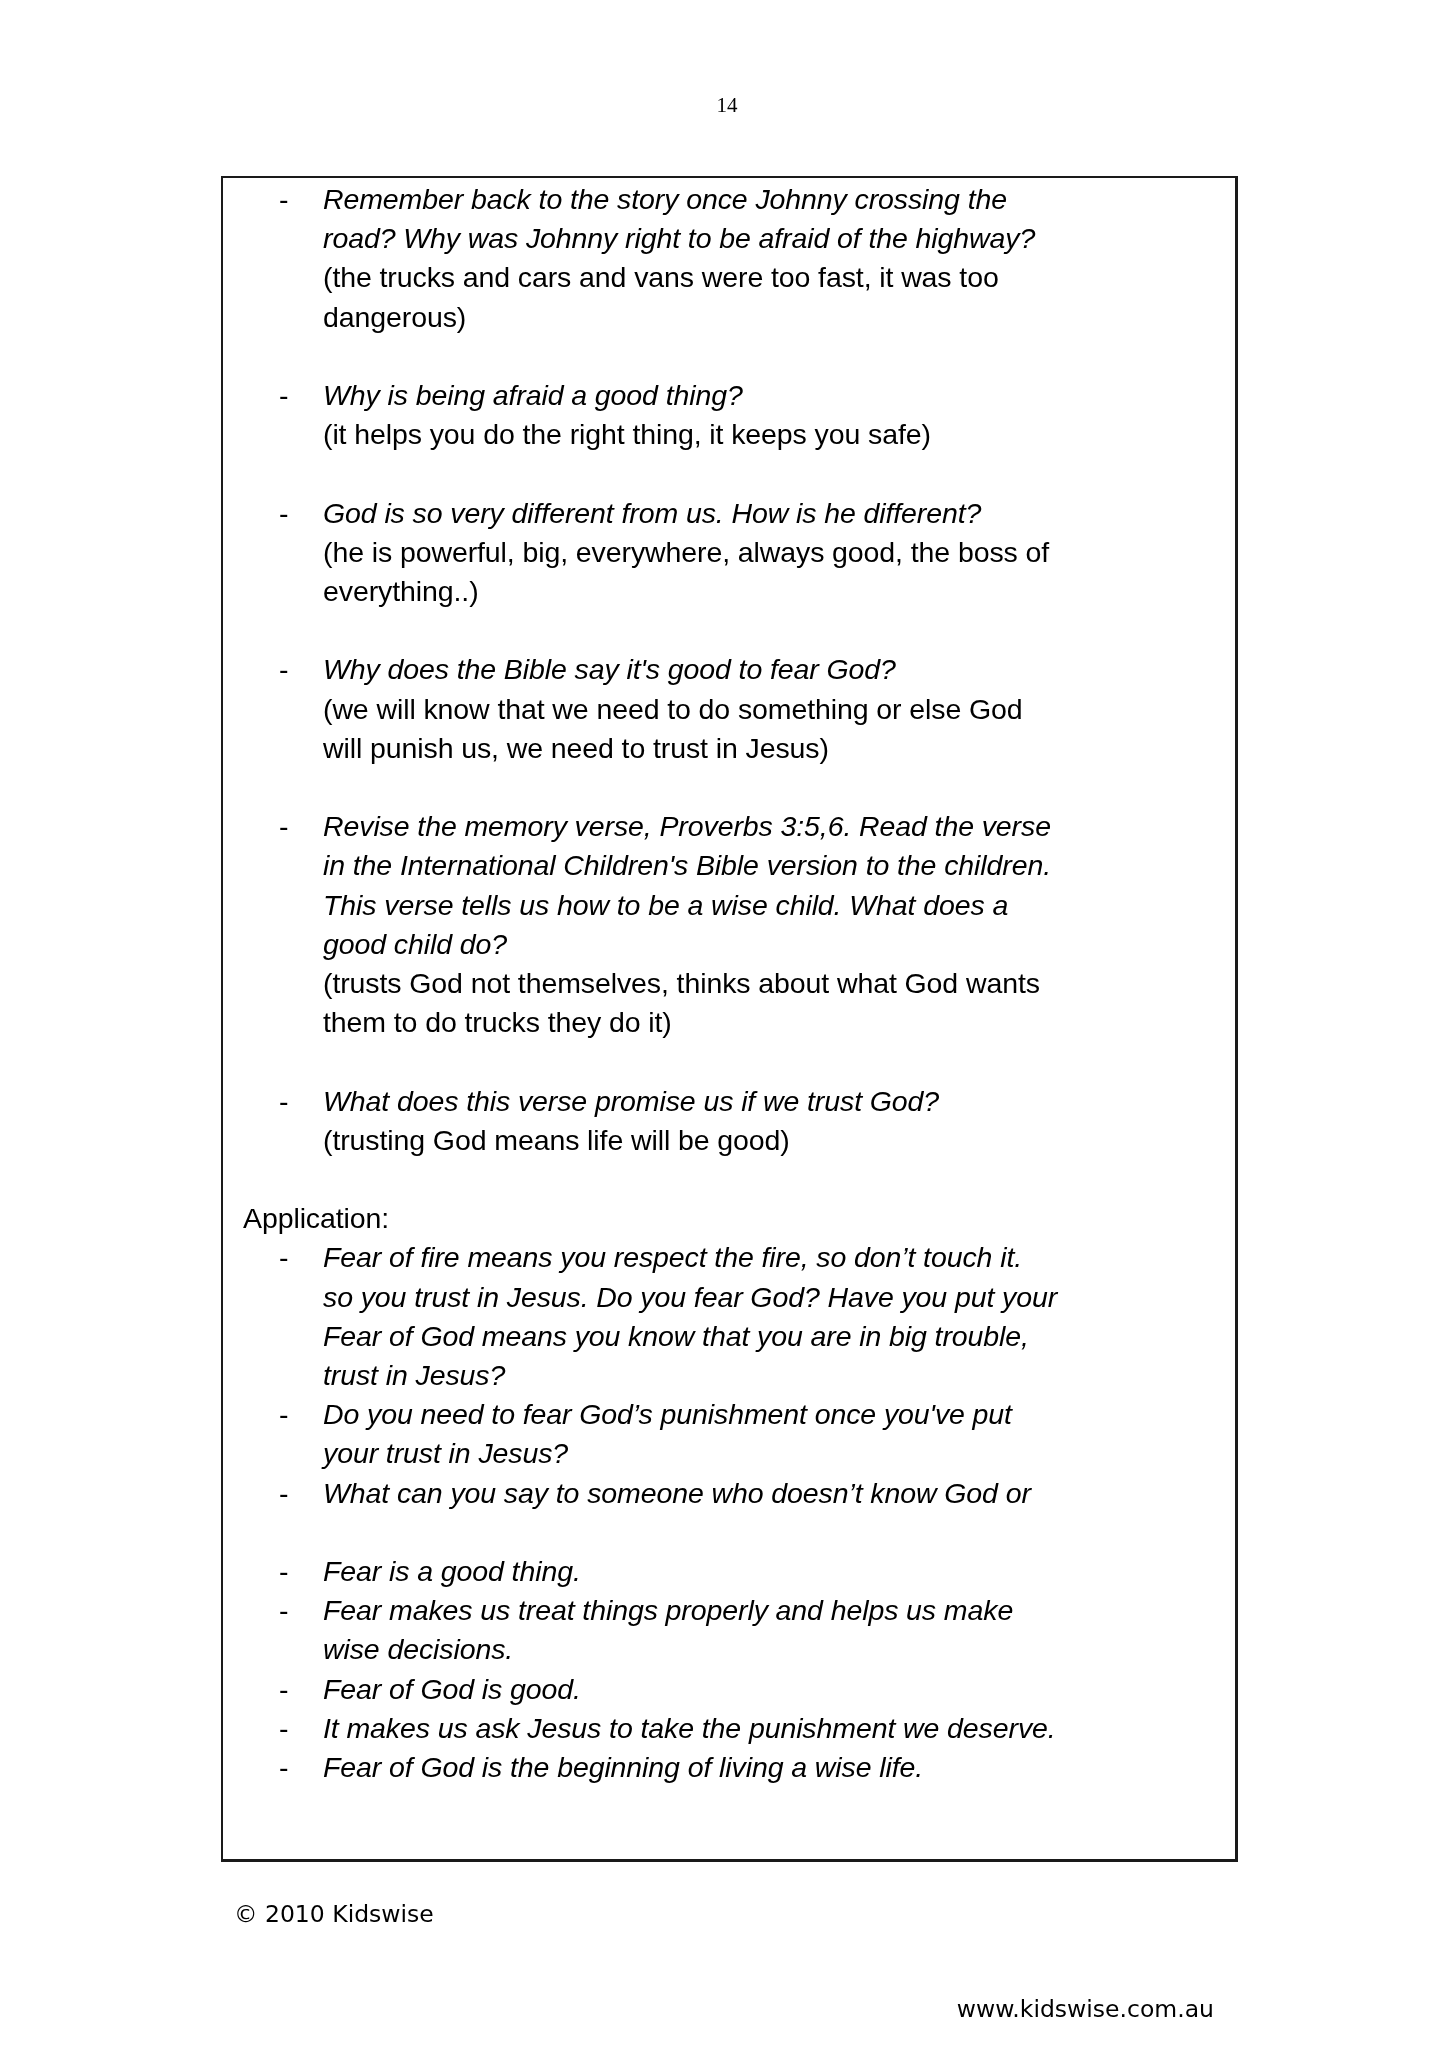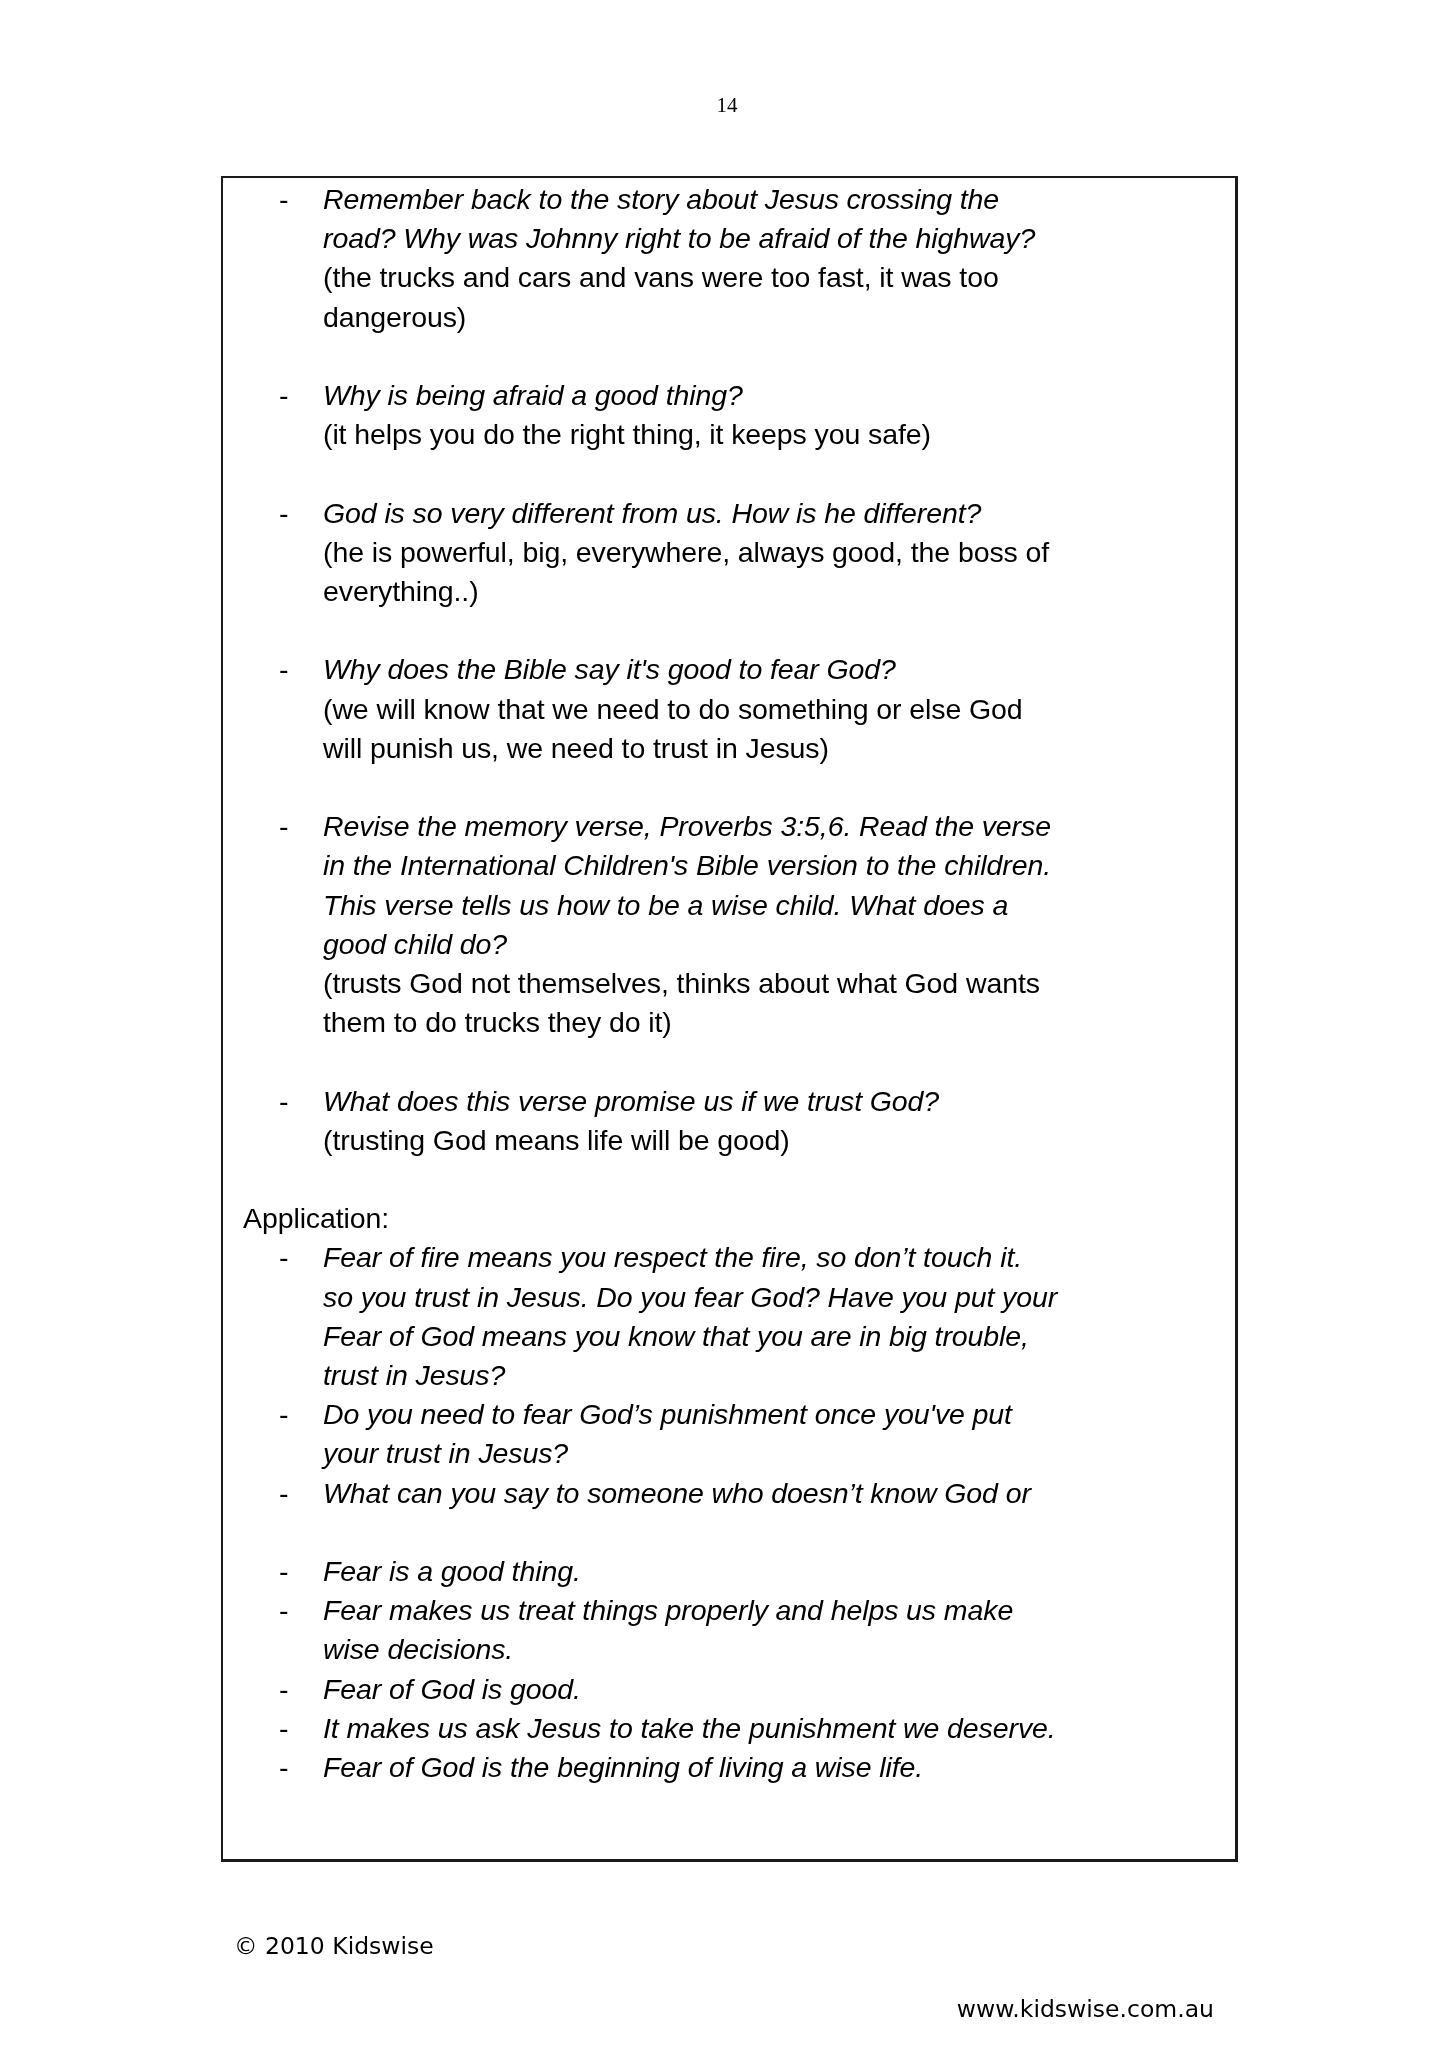--- a/index.html
+++ b/index.html
@@ -70,21 +70,20 @@
     height: 39.2px;
   }
   .footer-left {
     position: absolute;
     left: 234px;
     top: 1899px;
     font-family: "DejaVu Sans", sans-serif;
     font-size: 23.5px;
     line-height: 30px;
     white-space: nowrap;
-    margin-top: 32px;
   }
   .footer-right {
     position: absolute;
     right: 233px;
     top: 1994px;
     font-family: "DejaVu Sans", sans-serif;
     font-size: 23.5px;
     line-height: 30px;
     white-space: nowrap;
     text-align: right;
@@ -94,21 +93,21 @@
 <body>
 
 <div class="page-number">14</div>
 
 <div class="content-box">
   <div class="inner">
 
     <div class="item">
       <span class="dash">-</span>
       <div class="q">
-        <div>Remember back to the story about Jesus crossing the</div>
+        <div>Remember back to the story once Johnny crossing the</div>
         <div>road? Why was Johnny right to be afraid of the highway?</div>
       </div>
       <div class="a">
         <div>(the trucks and cars and vans were too fast, it was too</div>
         <div>dangerous)</div>
       </div>
     </div>
     <div class="gap"></div>
 
     <div class="item">

